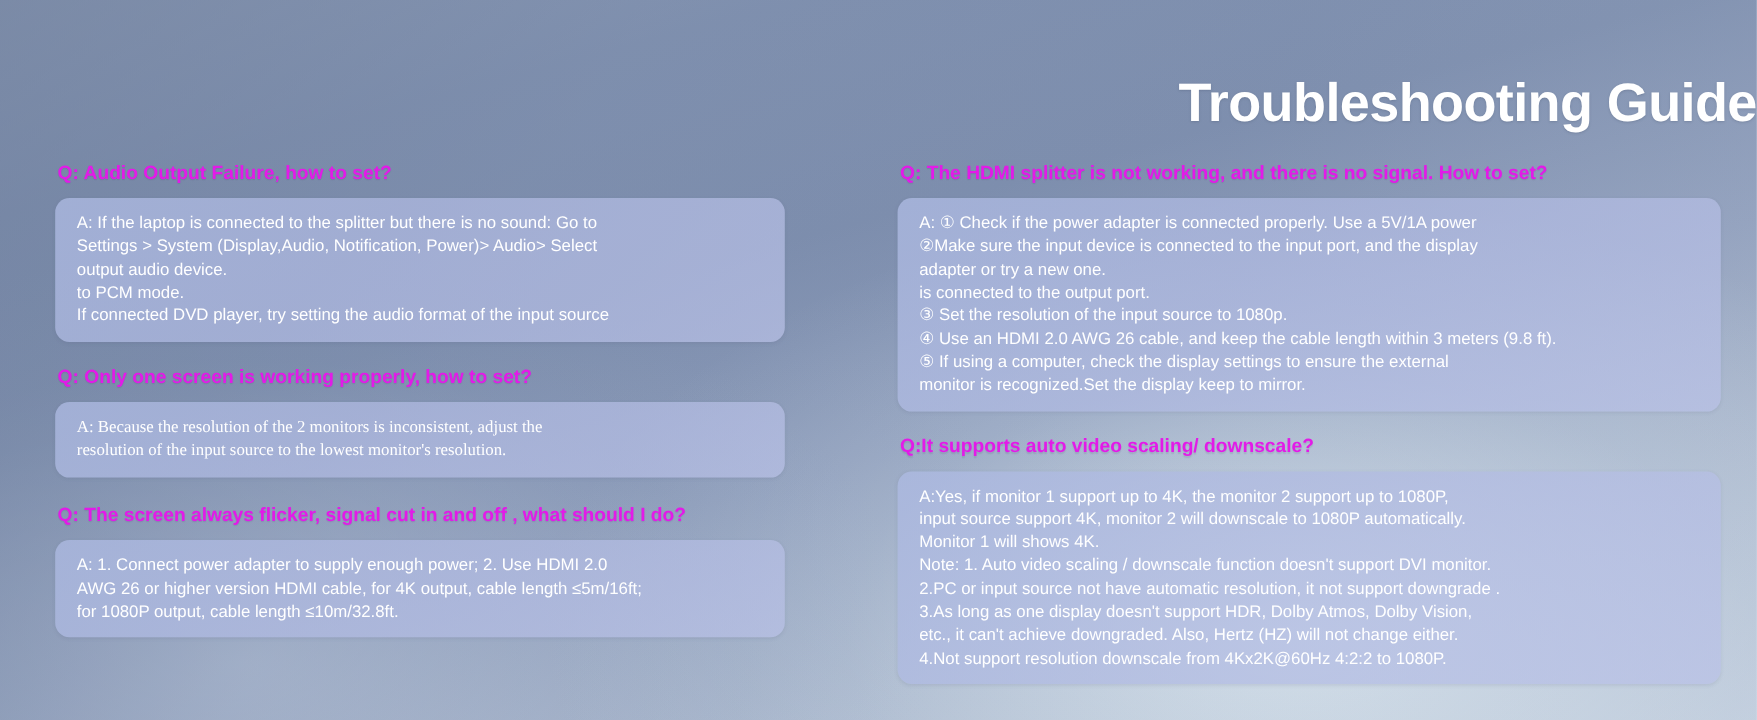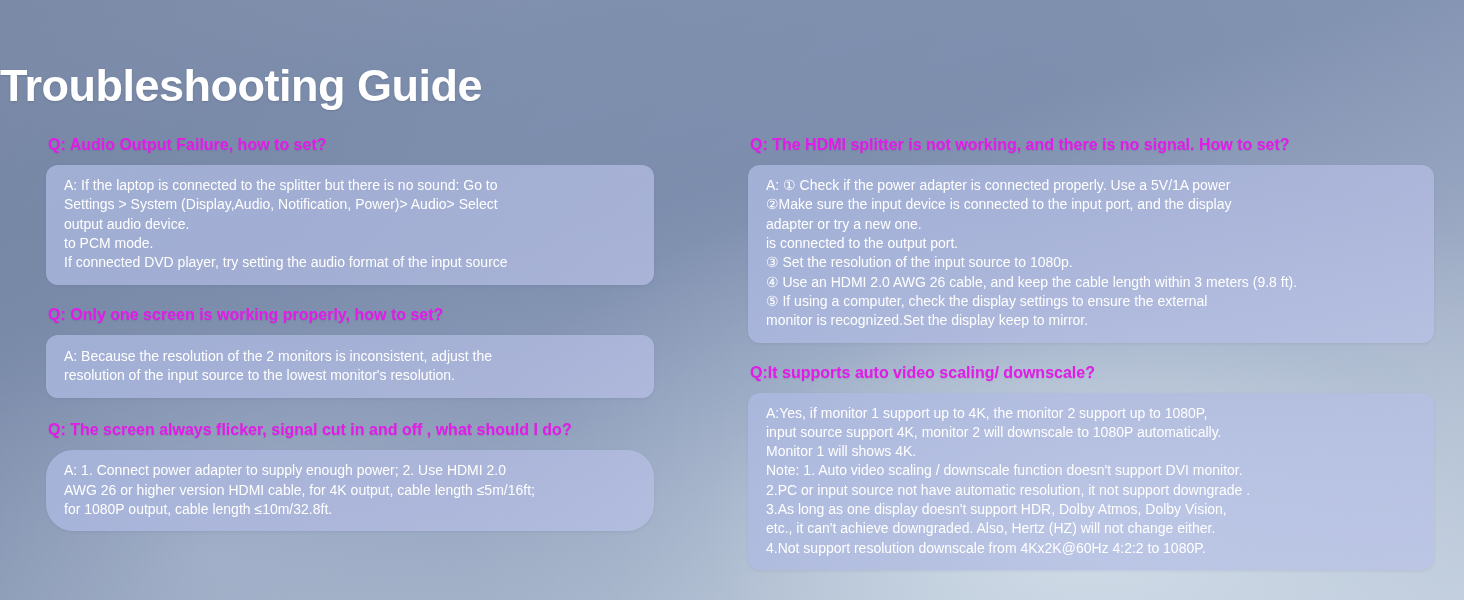--- a/index.html
+++ b/index.html
@@ -33,21 +33,21 @@
     position: relative;
     z-index: 2;
     width: 100%;
     height: 100%;
   }
   .title {
     position: absolute;
     top: 60px;
     left: 0;
     width: 100%;
-    text-align: left;
+    text-align: right;
     color: #ffffff;
     font-size: 45px;
     font-weight: bold;
     letter-spacing: -0.5px;
     text-shadow: 0 1px 2px rgba(60,70,95,0.25);
   }
   .col {
     position: absolute;
     top: 133px;
   }
@@ -76,22 +76,22 @@
     padding: 11px 16px 12px 18px;
     color: #ffffff;
     font-size: 14px;
     line-height: 1.38;
     box-shadow: 0 1px 3px rgba(80,90,120,0.12);
   }
   .answer p {
     margin: 0;
   }
   .qa-audio .answer { width: 608px; box-sizing: border-box; }
-  .qa-onescreen .answer { width: 608px; box-sizing: border-box; padding-top: 12px; padding-bottom: 13px; }
-  .qa-flicker .answer { width: 608px; box-sizing: border-box; border-radius: 27px; }
+  .qa-onescreen .answer { width: 608px; box-sizing: border-box; padding-top: 12px; padding-bottom: 13px; font-family: Liberation Serif, serif; }
+  .qa-flicker .answer { width: 608px; box-sizing: border-box; }
   .qa-nosignal .answer { width: 686px; box-sizing: border-box; }
   .qa-scaling .answer { width: 686px; box-sizing: border-box; }
 
   .qa-onescreen { margin-top: 18px; }
   .qa-flicker { margin-top: 20px; }
   .qa-scaling { margin-top: 18px; }
 </style>
 </head>
 <body>
 

